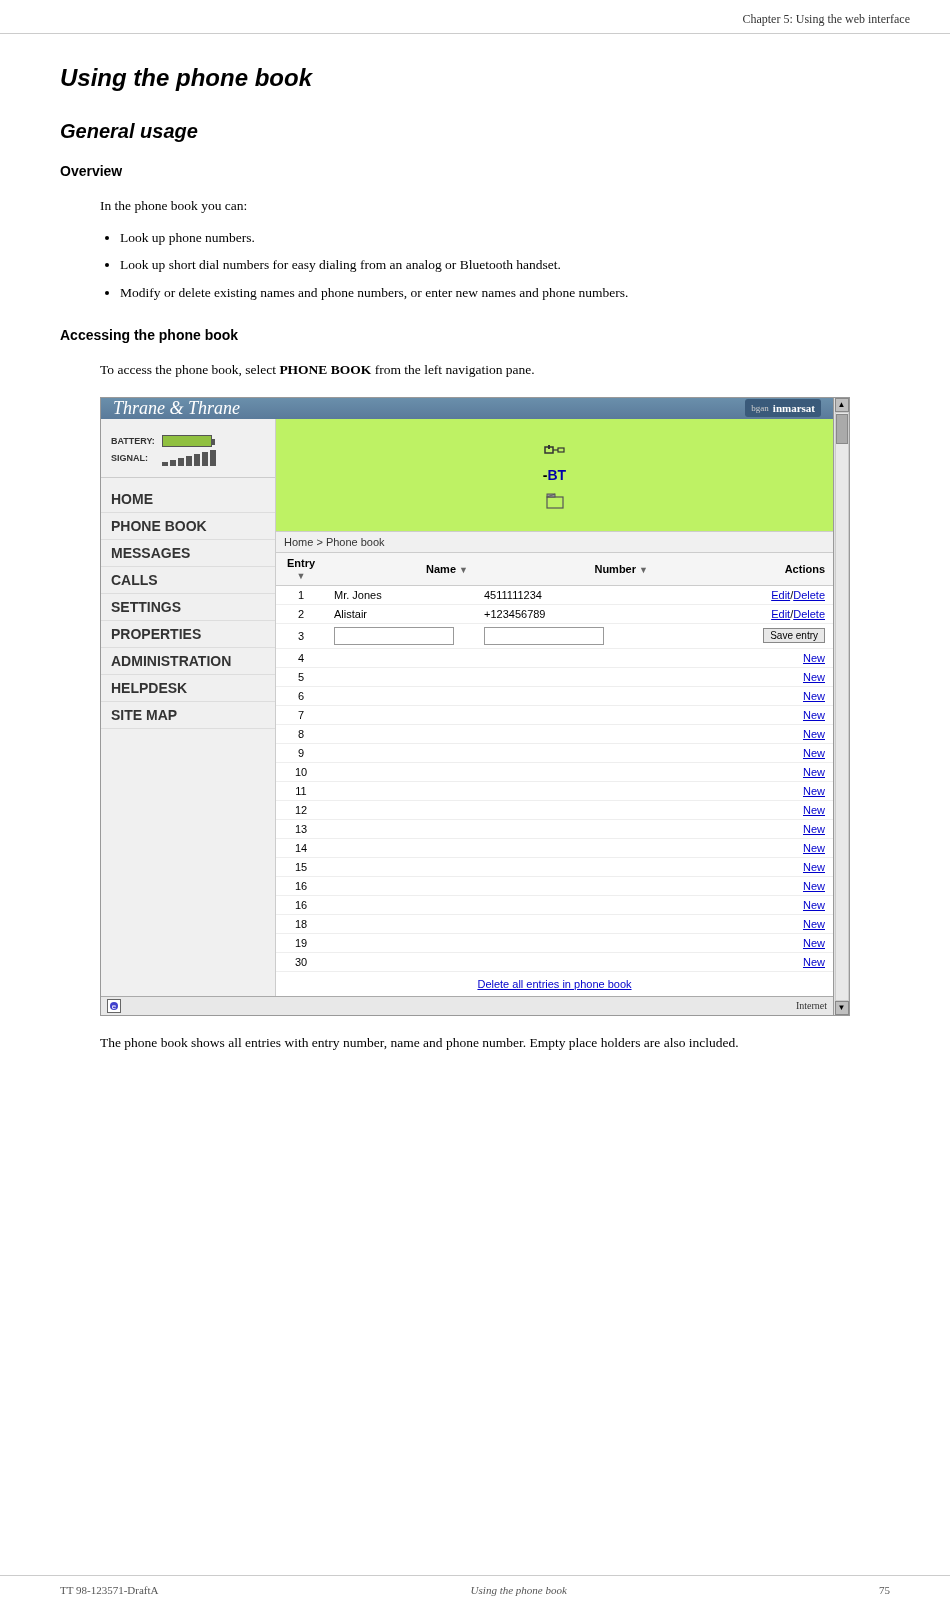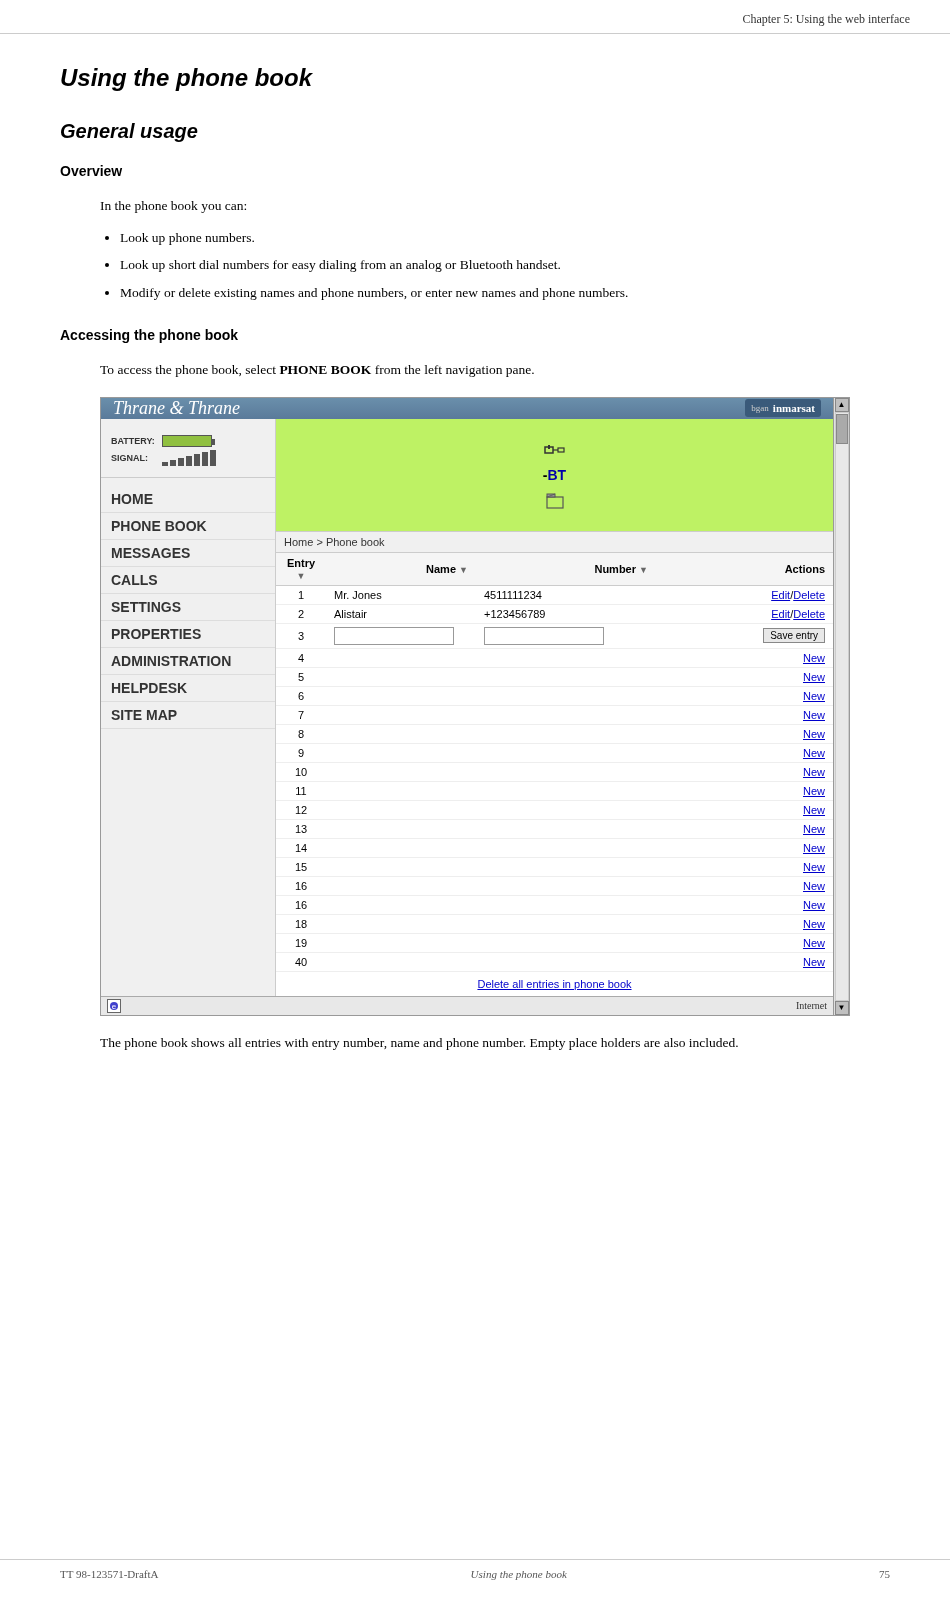--- a/index.html
+++ b/index.html
@@ -388,21 +388,21 @@
     
     .caption-text {
       font-size: 13.5px;
       line-height: 1.6;
       margin: 10px 40px 0 40px;
     }
 
     
     .page-footer {
       position: absolute;
-      bottom: 16px;
+      bottom: 0;
       left: 0;
       right: 0;
       border-top: 1px solid #ccc;
       display: flex;
       justify-content: space-between;
       align-items: center;
       padding: 8px 60px;
       font-size: 11px;
       color: #555;
     }
@@ -656,21 +656,21 @@
                 <td class="number-col"></td>
                 <td class="actions-col"><a class="action-link">New</a></td>
               </tr>
               <tr>
                 <td class="entry-col">19</td>
                 <td class="name-col"></td>
                 <td class="number-col"></td>
                 <td class="actions-col"><a class="action-link">New</a></td>
               </tr>
               <tr>
-                <td class="entry-col">40</td>
+                <td class="entry-col">30</td>
                 <td class="name-col"></td>
                 <td class="number-col"></td>
                 <td class="actions-col"><a class="action-link">New</a></td>
               </tr>
             </tbody>
         </table>
 
         <div class="table-footer">
           <div>
             <a class="delete-link">Delete all entries in phone book</a>

